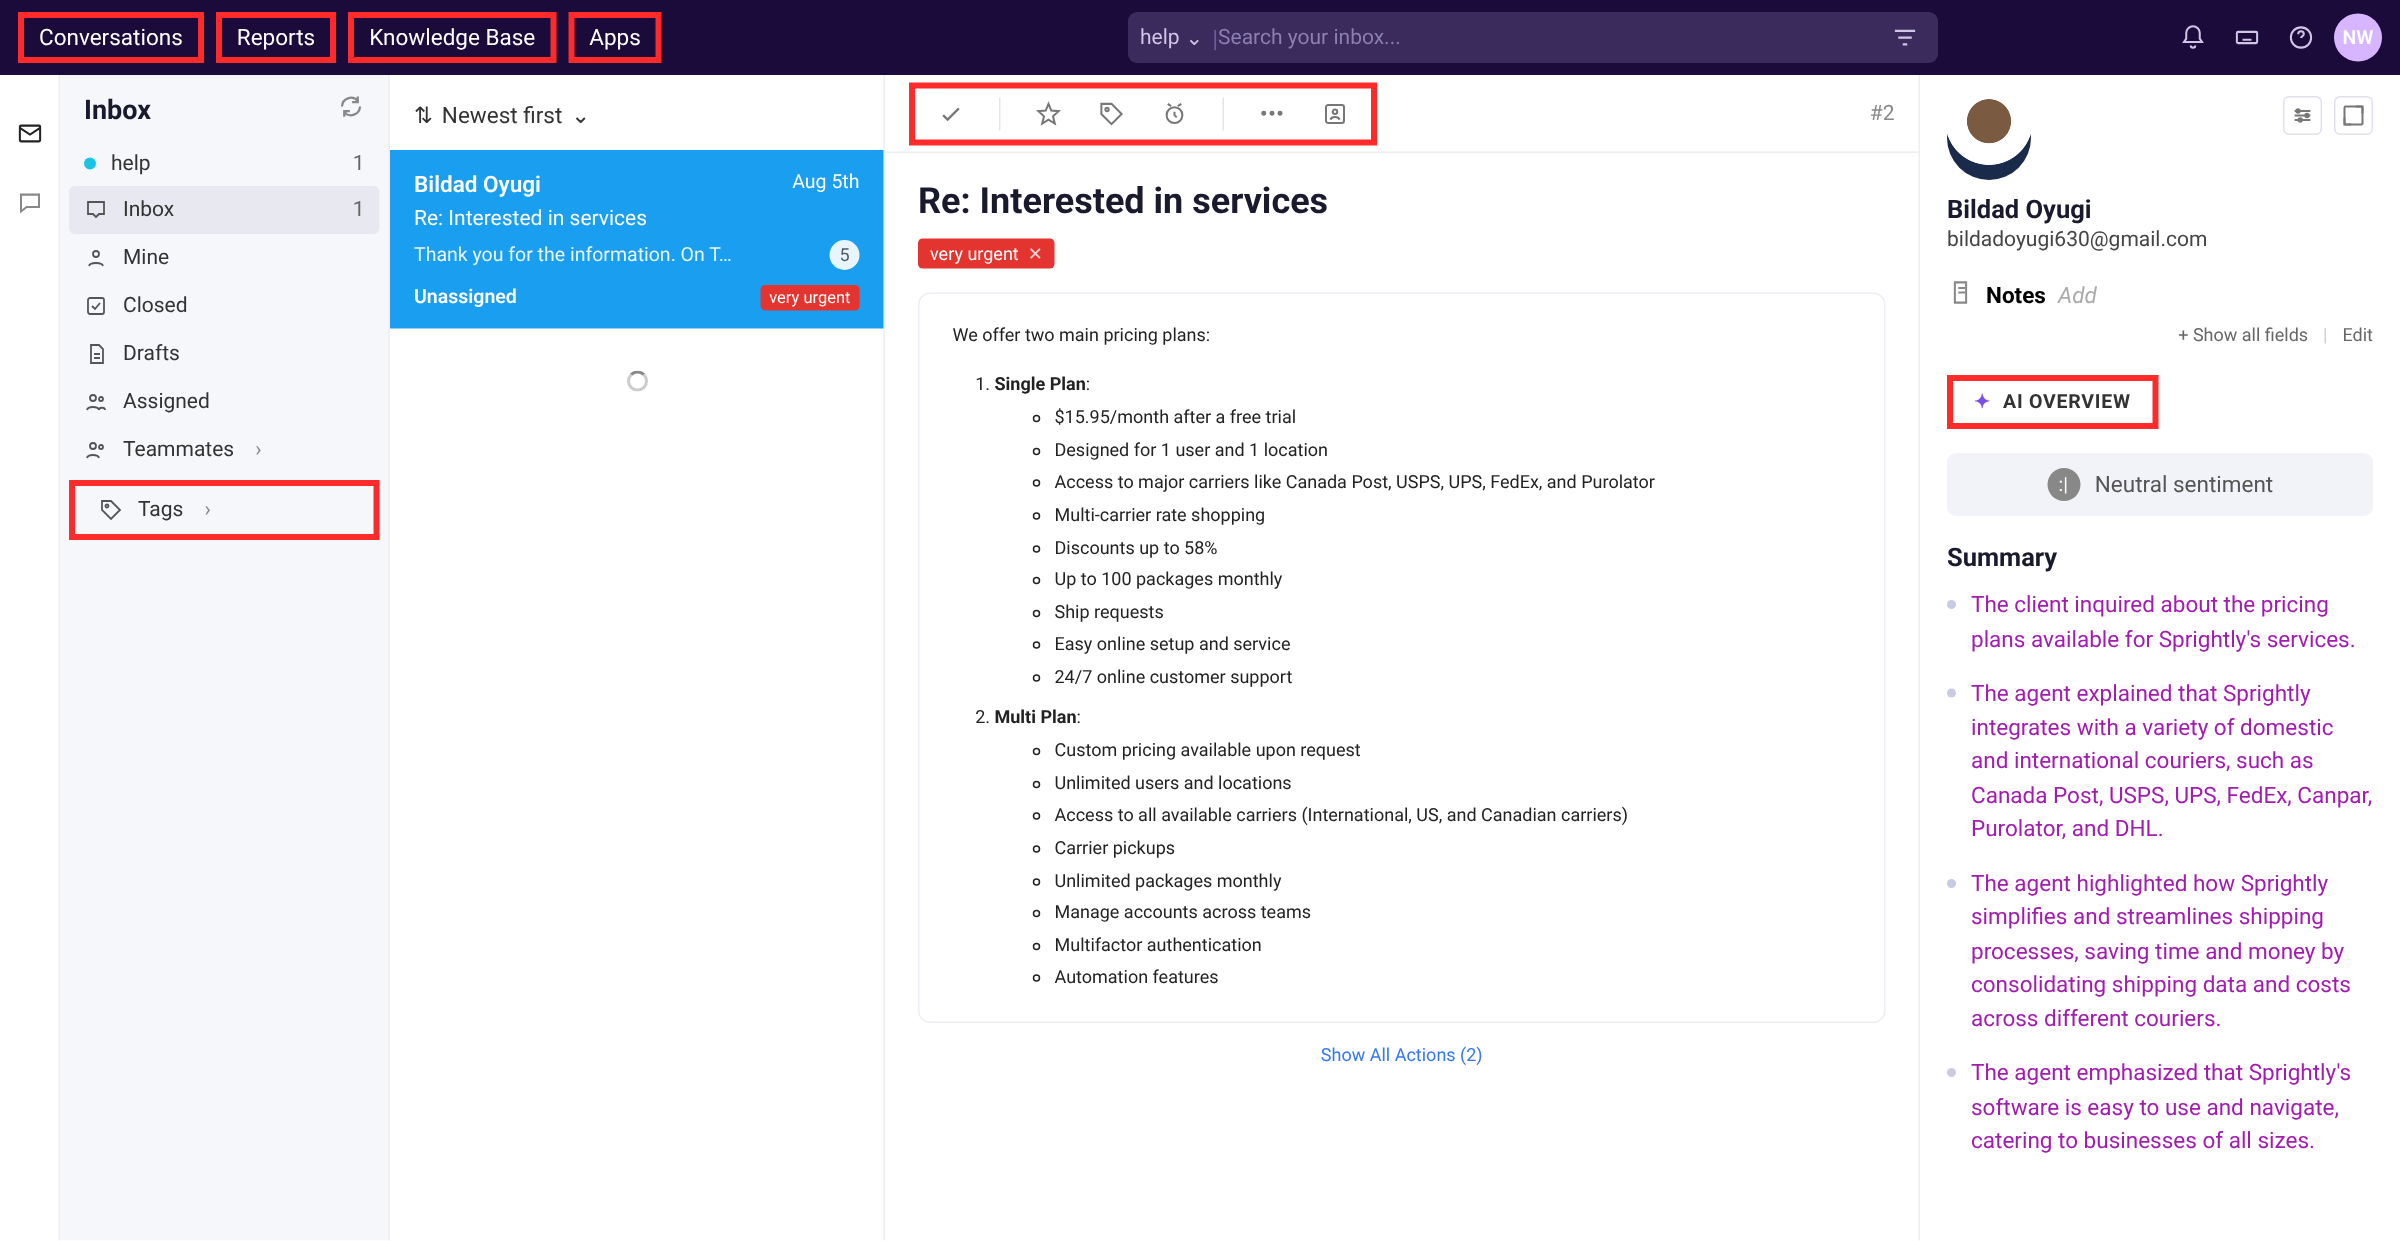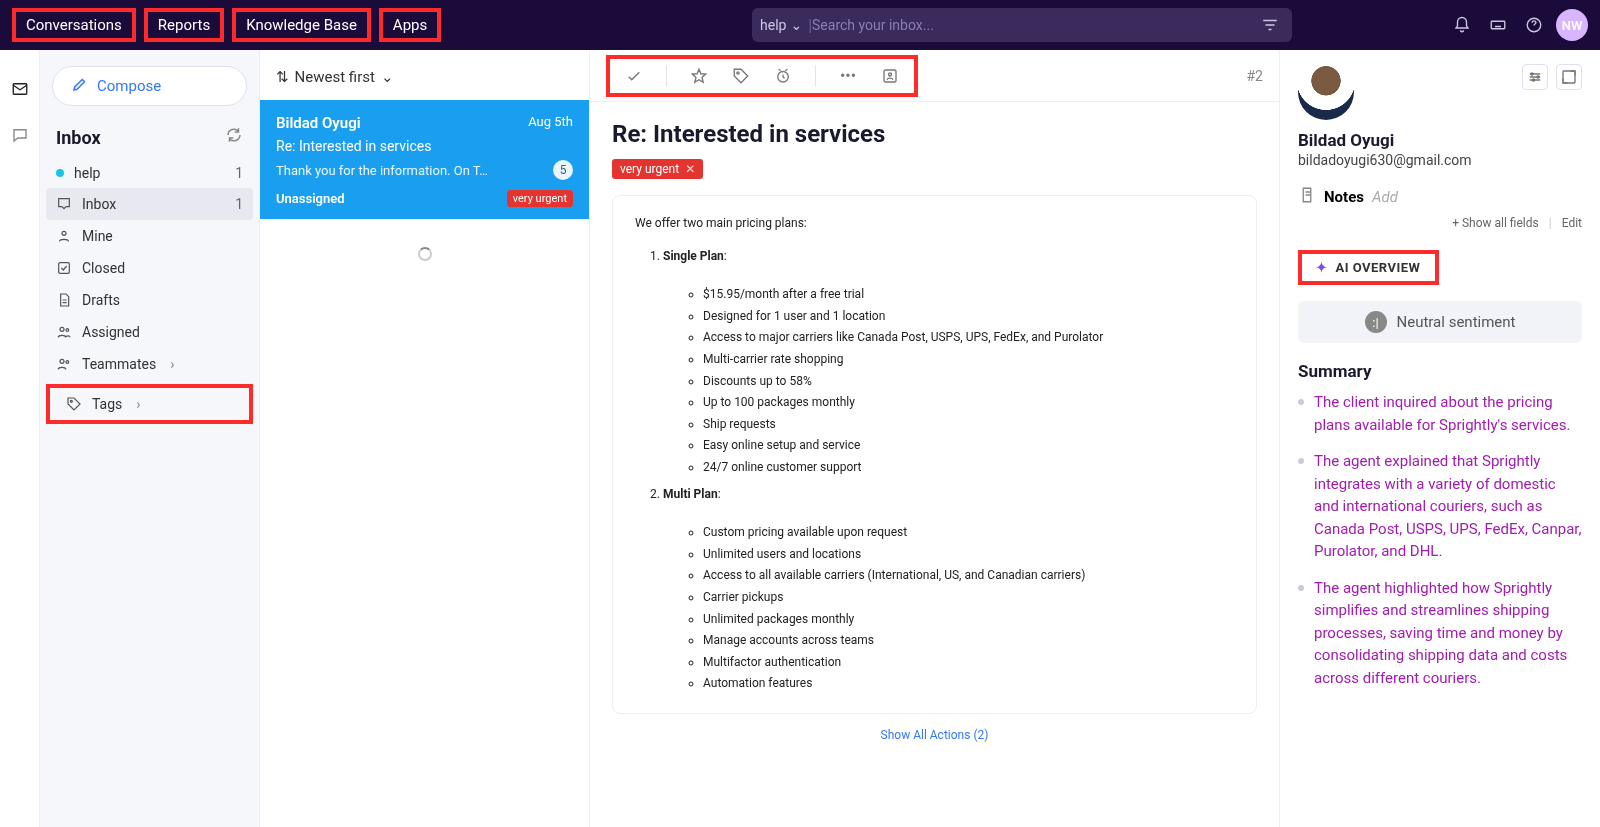--- a/index.html
+++ b/index.html
@@ -57,21 +57,21 @@
 .ra-sep { width:1px; height:22px; background:#e3e3ee; }
 .reader-num { margin-left:auto; color:#888; font-size:14px; }
 
 .reader-body { padding:18px 22px; overflow-y:auto; }
 .thread-title { font-size:24px; font-weight:700; color:#1a1a2e; margin-bottom:10px; }
 .urgent-pill { display:inline-flex; align-items:center; gap:6px; background:#e3342f; color:#fff; font-size:12px; padding:3px 8px; border-radius:3px; }
 .urgent-x { cursor:pointer; opacity:.8; }
 .msg-card { border:1px solid #eceef5; border-radius:8px; margin-top:16px; padding:18px 22px 12px; font-size:12px; color:#222; line-height:1.55; }
 .msg-card ol { margin:14px 0 0 28px; }
 .msg-card ol>li { margin-bottom:6px; }
-.msg-card ul { list-style:circle; margin:20px 0 8px 40px; }
+.msg-card ul { list-style:circle; margin:4px 0 8px 40px; }
 .msg-card ul li { margin-bottom:3px; }
 .show-actions { text-align:center; color:#3478f6; font-size:12px; padding:14px 0 6px; cursor:pointer; }
 
 
 .details { width:320px; padding:14px 18px; overflow-y:auto; }
 .details-top { display:flex; align-items:start; justify-content:space-between; }
 .contact-avatar { width:56px; height:56px; border-radius:50%; background:#d9d9d9; background:radial-gradient(circle at 50% 30%, #7a5b42 0 30%, #fff 31% 60%, #1a2a4a 61% 100%); }
 .det-icons { display:flex; gap:8px; }
 .det-icon-box { width:26px; height:26px; border:1px solid #e0e0ef; border-radius:4px; display:flex; align-items:center; justify-content:center; color:#777; cursor:pointer; }
 .contact-name { font-size:17px; font-weight:700; margin-top:10px; color:#1a1a2e; }
@@ -143,26 +143,20 @@
     <span class="rail-icon"><svg viewBox="0 0 24 24" fill="none" stroke="#222" stroke-width="1.8">
           <rect x="3" y="5" width="18" height="14" rx="1"></rect>
           <path d="M3 7l9 6 9-6"></path>
         </svg></span>
     <span class="rail-icon"><svg viewBox="0 0 24 24" fill="none" stroke="#888" stroke-width="1.8">
           <path d="M4 5h16v11H9l-5 4V5z"></path>
         </svg></span>
   </div>
 
   <div class="sidebar">
-    <div class="compose">
-      <span><svg viewBox="0 0 24 24" fill="none" stroke="#3478f6" stroke-width="2">
-            <path d="M4 20l4-1 10-10-3-3L5 16l-1 4z"></path>
-          </svg></span>
-      <span>Compose</span>
-    </div>
     <div class="sb-head">
       <span class="sb-head-title">Inbox</span>
       <span style="color:#888"><svg viewBox="0 0 24 24" fill="none" stroke="currentColor" stroke-width="2">
             <path d="M4 12a8 8 0 0114-5M20 12a8 8 0 01-14 5M18 3v5h-5M6 21v-5h5"></path>
           </svg></span>
     </div>
     <div class="sb-row">
       <span class="sb-dot"></span>
       <span>help</span>
         <span class="count">1</span>
@@ -382,15 +376,16 @@
     <div class="sentiment">
       <span class="sent-face">:|</span>
       <span>Neutral sentiment</span>
     </div>
 
     <div class="summary-h">Summary</div>
     <ul class="summary-list" id="summary-list">
         <li>The client inquired about the pricing plans available for Sprightly's services.</li>
         <li>The agent explained that Sprightly integrates with a variety of domestic and international couriers, such as Canada Post, USPS, UPS, FedEx, Canpar, Purolator, and DHL.</li>
         <li>The agent highlighted how Sprightly simplifies and streamlines shipping processes, saving time and money by consolidating shipping data and costs across different couriers.</li>
+        <li>The agent emphasized that Sprightly's software is easy to use and navigate, catering to businesses of all sizes.</li>
       </ul>
   </div>
 </div>
 
 </body></html>

